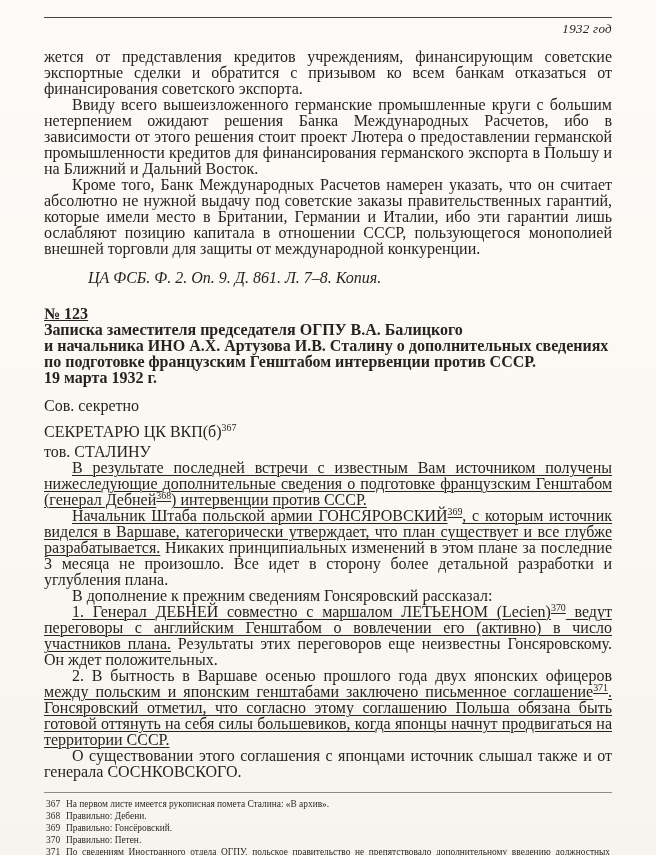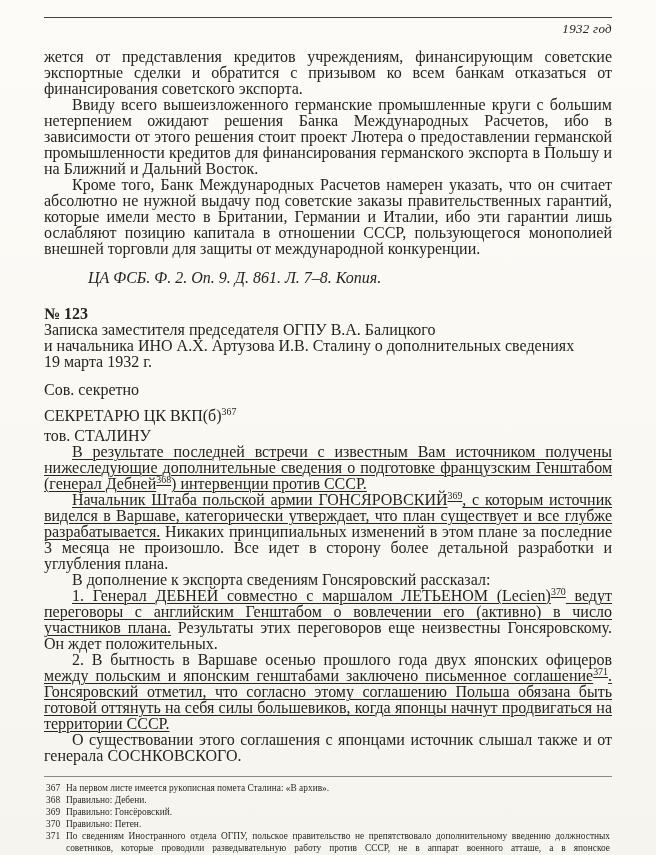--- a/index.html
+++ b/index.html
@@ -20,22 +20,22 @@
   .running-header {
     text-align: right; font-style: italic;
     font-size: 13px; padding-top: 3px; letter-spacing: .3px;
   }
   .doc-body { margin-top: 12px; }
   p.blk { font-size: 16px; line-height: 16px; text-align: justify; }
   .p, .p-gap { text-indent: 28px; }
   .p-noindent { text-indent: 0; }
   .p-gap { margin-top: 0; }
   .archive { font-style: italic; margin: 13px 0 0 44px; text-align: left; }
-  .docnum { margin-top: 20px; font-weight: bold; text-align: center; }
-  .heading { font-weight: normal; text-align: center; }
+  .docnum { margin-top: 20px; font-weight: bold; text-align: center; text-decoration: underline; }
+  .heading { font-weight: bold; text-align: center; }
   .right { margin-top: 12px; text-align: right; }
   .center { margin-top: 10px; text-align: center; }
   .center-tight { margin-top: 4px; text-align: center; }
   .u { text-decoration: underline; text-underline-offset: 2px; text-decoration-thickness: 1px; }
   sup { font-size: 0.62em; line-height: 0; vertical-align: super; }
   .fnsep { border-top: 1px solid #8d8a82; margin-top: 12px; }
   .footnotes { margin-top: 6px; }
   .footnote { display: flex; font-size: 9.4px; line-height: 11.9px; color: #2b2925; }
   .fn-num { flex: 0 0 22px; padding-left: 2px; }
   .fn-text { flex: 1; text-align: justify; padding-right: 2px; }
@@ -48,27 +48,28 @@
   <div class="toprule"></div>
   <div class="running-header">1932 год</div>
   <div class="doc-body">
       <p class="blk p-noindent"><span>жется от представления кредитов учреждениям, финансирующим советские экспортные сделки и обратится с призывом ко всем банкам отказаться от финансирования советского экспорта.</span></p>
       <p class="blk p"><span>Ввиду всего вышеизложенного германские промышленные круги с большим нетерпением ожидают решения Банка Международных Расчетов, ибо в зависимости от этого решения стоит проект Лютера о предоставлении германской промышленности кредитов для финансирования германского экспорта в Польшу и на Ближний и Дальний Восток.</span></p>
       <p class="blk p"><span>Кроме того, Банк Международных Расчетов намерен указать, что он считает абсолютно не нужной выдачу под советские заказы правительственных гарантий, которые имели место в Британии, Германии и Италии, ибо эти гарантии лишь ослабляют позицию капитала в отношении СССР, пользующегося монополией внешней торговли для защиты от международной конкуренции.</span></p>
       <p class="blk archive"><span>ЦА ФСБ. Ф. 2. Оп. 9. Д. 861. Л. 7–8. Копия.</span></p>
       <p class="blk docnum"><span>№ 123</span></p>
       <p class="blk heading"><span>Записка заместителя председателя ОГПУ В.А. Балицкого</span></p>
       <p class="blk heading"><span>и начальника ИНО А.Х. Артузова И.В. Сталину о дополнительных сведениях</span></p>
+      <p class="blk heading"><span>по подготовке французским Генштабом интервенции против СССР.</span></p>
       <p class="blk heading"><span>19 марта 1932 г.</span></p>
       <p class="blk right"><span>Сов. секретно</span></p>
       <p class="blk center"><span>СЕКРЕТАРЮ ЦК ВКП(б)</span><sup>367</sup></p>
       <p class="blk center-tight"><span>тов. СТАЛИНУ</span></p>
       <p class="blk p-gap"><span class="u">В результате последней встречи с известным Вам источником получены нижеследующие дополнительные сведения о подготовке французским Генштабом (генерал Дебней</span><sup class="u">368</sup><span class="u">) интервенции против СССР.</span></p>
       <p class="blk p"><span class="u">Начальник Штаба польской армии ГОНСЯРОВСКИЙ</span><sup class="u">369</sup><span class="u">, с которым источник виделся в Варшаве, категорически утверждает, что план существует и все глубже разрабатывается.</span><span> Никаких принципиальных изменений в этом плане за последние 3 месяца не произошло. Все идет в сторону более детальной разработки и углубления плана.</span></p>
-      <p class="blk p"><span>В дополнение к экспорта сведениям Гонсяровский рассказал:</span></p>
+      <p class="blk p"><span>В дополнение к прежним сведениям Гонсяровский рассказал:</span></p>
       <p class="blk p"><span class="u">1. Генерал ДЕБНЕЙ совместно с маршалом ЛЕТЬЕНОМ (Lecien)</span><sup class="u">370</sup><span class="u"> ведут переговоры с английским Генштабом о вовлечении его (активно) в число участников плана.</span><span> Результаты этих переговоров еще неизвестны Гонсяровскому. Он ждет положительных.</span></p>
       <p class="blk p"><span>2. В бытность в Варшаве осенью прошлого года двух японских офицеров </span><span class="u">между польским и японским генштабами заключено письменное соглашение</span><sup class="u">371</sup><span class="u">. Гонсяровский отметил, что согласно этому соглашению Польша обязана быть готовой оттянуть на себя силы большевиков, когда японцы начнут продвигаться на территории СССР.</span></p>
       <p class="blk p"><span>О существовании этого соглашения с японцами источник слышал также и от генерала СОСНКОВСКОГО.</span></p>
     </div>
   <div class="fnsep"></div>
   <div class="footnotes">
       <div class="footnote">
         <span class="fn-num">367</span>
         <span class="fn-text">На первом листе имеется рукописная помета Сталина: «В архив».</span>
       </div>

